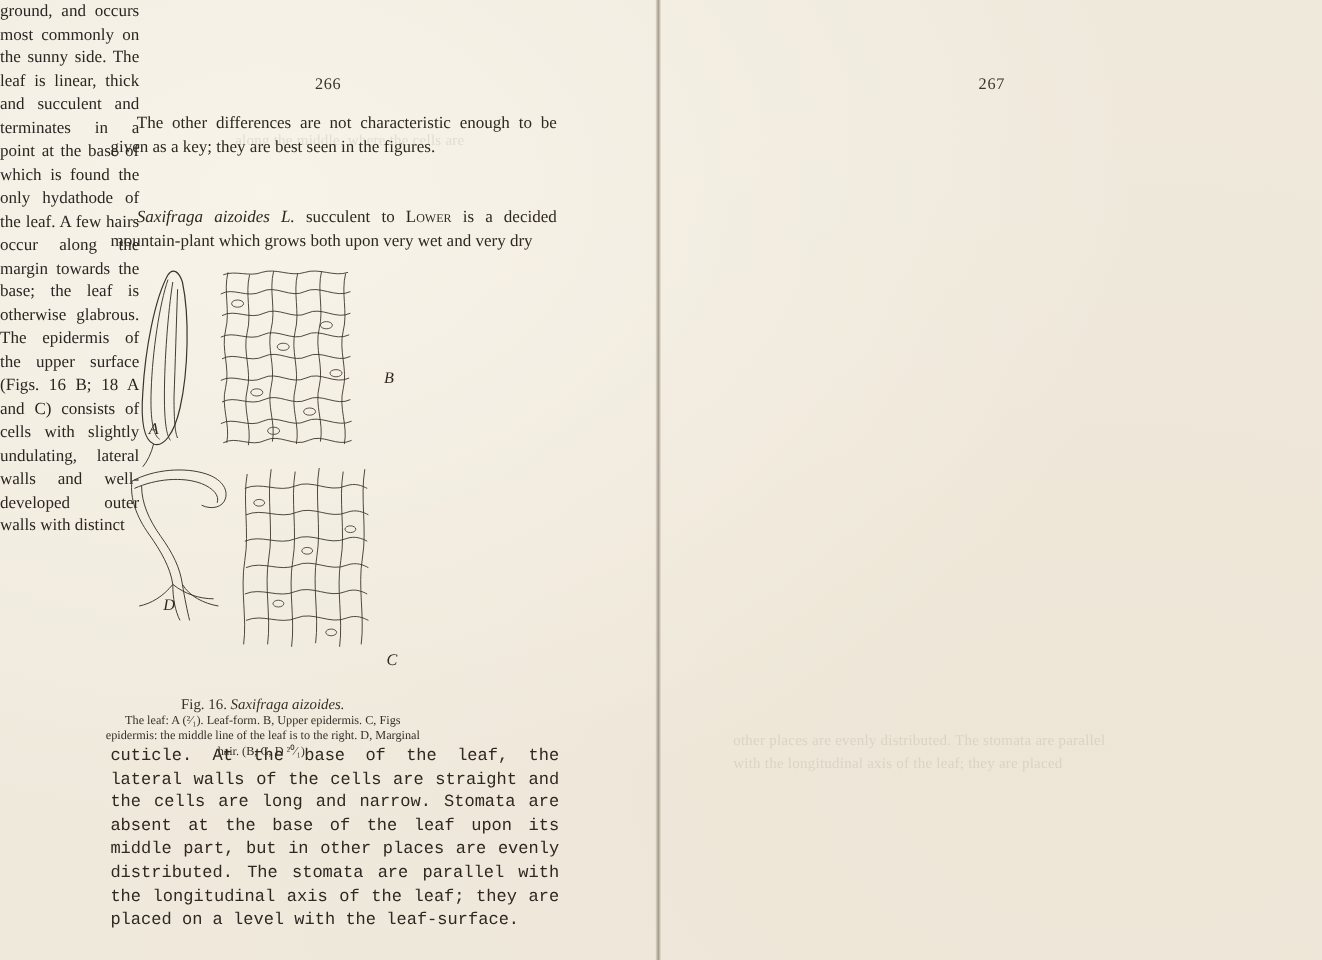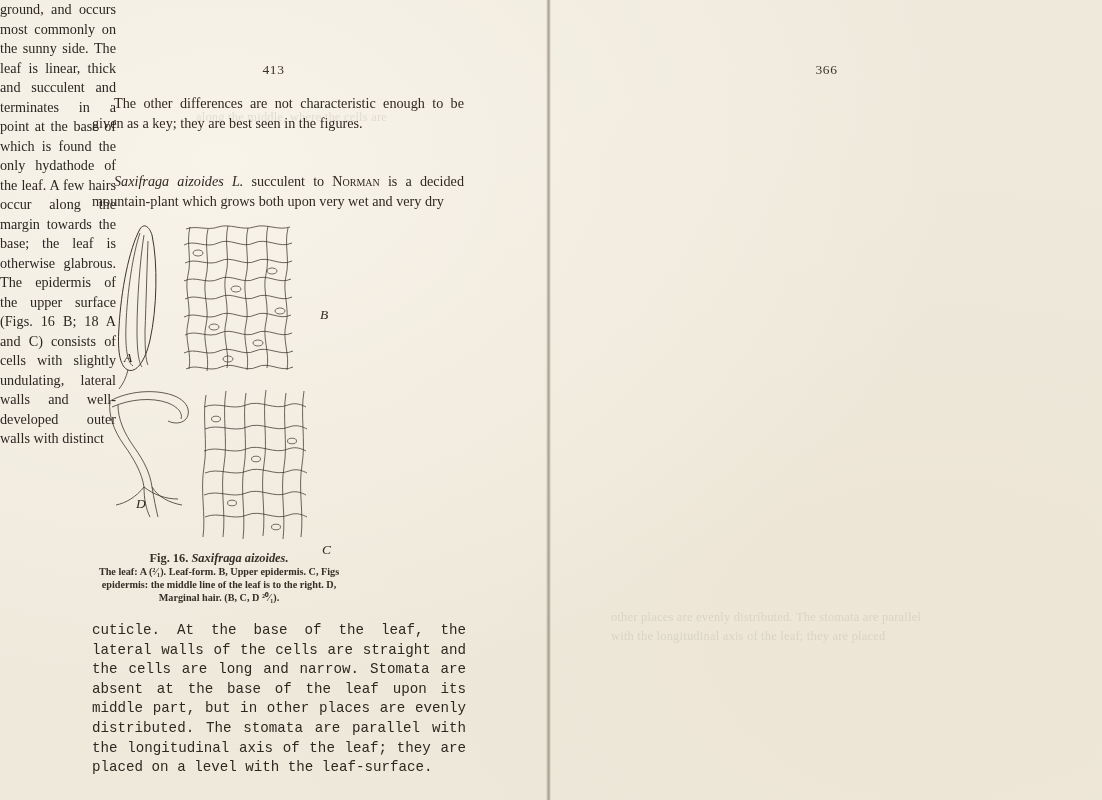--- a/index.html
+++ b/index.html
@@ -120,21 +120,21 @@
     font-size: 11px;
     line-height: 14px;
     color: #352f28;
   }
   .figcap .t {
     font-size: 12.4px;
     font-style: italic;
   }
   .figcap .t .rom { font-style: normal; }
   .figcap .d { font-size: 10.2px; line-height: 13px; }
-  #fig16cap { left: 88px; top: 551px; width: 262px; font-weight: bold; }
+  #fig16cap { left: 88px; top: 580px; width: 262px; }
 
   .lbl {
     position: absolute;
     font-style: italic;
     font-size: 13.5px;
     color: #2e2821;
   }
   
   .ghost {
     position: absolute;
@@ -148,29 +148,29 @@
 </style>
 </head>
 <body>
 
 <div id="page">
 
   <div class="gutter"></div>
 
   <div class="leaf left">
 
-    <div class="folio">413</div>
+    <div class="folio">266</div>
 
     <div class="col" id="left-intro">
       <p class="indent">The other differences are not characteristic enough to be given as a key; they are best seen in the figures.</p>
     </div>
 
 
     <div class="col" id="left-para2">
-      <p class="indent"><span class="ital">Saxifraga aizoides L.</span><span> succulent to </span><span class="smallcaps">Norman</span><span> is a decided mountain-plant which grows both upon very wet and very dry</span></p>
+      <p class="indent"><span class="ital">Saxifraga aizoides L.</span><span> succulent to </span><span class="smallcaps">Lower</span><span> is a decided mountain-plant which grows both upon very wet and very dry</span></p>
     </div>
 
     <div id="left-narrow">
       <p>ground, and occurs most commonly on the sunny side. The leaf is linear, thick and succulent and terminates in a point at the base of which is found the only hydathode of the leaf. A few hairs occur along the margin towards the base; the leaf is otherwise glabrous. The epidermis of the upper surface (Figs. 16 B; 18 A and C) consists of cells with slightly undulating, lateral walls and well-developed outer walls with distinct</p>
     </div>
 
     <div id="fig16">
       <svg width="258" height="345" viewBox="0 0 258 345">
         <g fill="none" stroke="#3b342c" stroke-width="0.8">
 
@@ -250,18 +250,18 @@
 
     <div class="col" id="left-bottom">
       <p>cuticle. At the base of the leaf, the lateral walls of the cells are straight and the cells are long and narrow. Stomata are absent at the base of the leaf upon its middle part, but in other places are evenly distributed. The stomata are parallel with the longitudinal axis of the leaf; they are placed on a level with the leaf-surface.</p>
     </div>
 
     <div class="ghost" style="left:196px; top:108px; width:240px;">along the middle, where the cells are</div>
   </div>
 
   <div class="leaf right">
 
-    <div class="folio">366</div>
+    <div class="folio">267</div>
 
     <div class="ghost" style="left:60px; top:608px; width:400px;">other places are evenly distributed. The stomata are parallel<br>with the longitudinal axis of the leaf; they are placed</div>
   </div>
 
 </div>
 
 </body></html>

